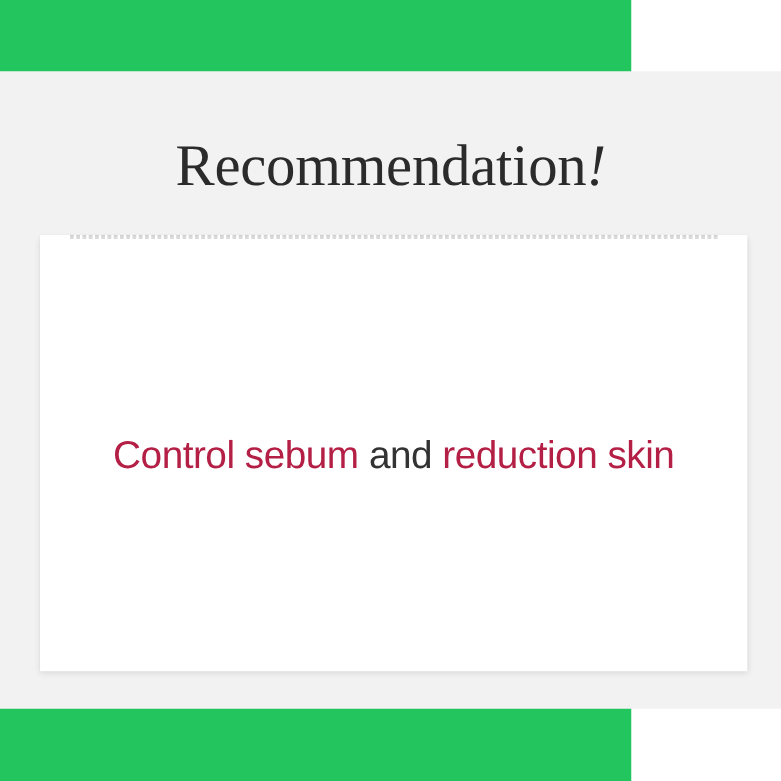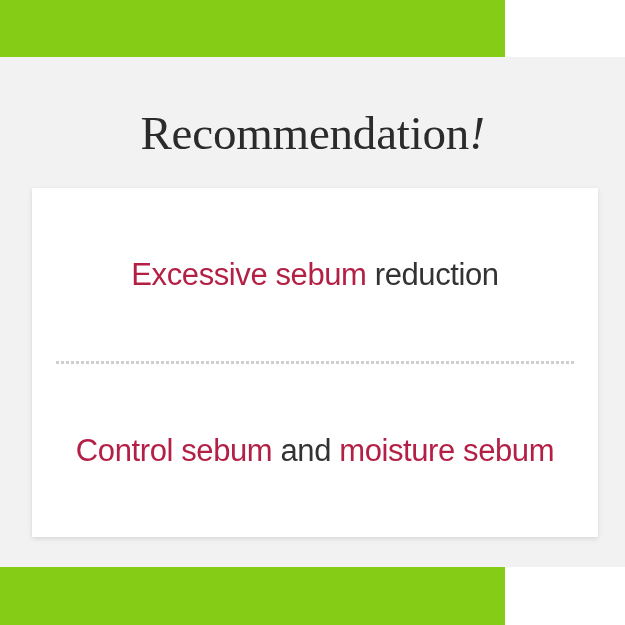--- a/index.html
+++ b/index.html
@@ -12,21 +12,21 @@
     height: 625px;
     background: #ffffff;
     font-family: "Liberation Sans", sans-serif;
     overflow: hidden;
   }
 
   #stage {
     position: relative;
     width: 505px;
     height: 625px;
-    background: #84cc16;
+    background: #22c55e;
   }
 
   
   .page-band {
     position: absolute;
     left: 0;
     top: 57px;
     width: 625px;
     height: 510px;
     background: #f2f2f2;
@@ -97,24 +97,21 @@
 <div id="stage">
 
   <div class="page-band"></div>
 
   <div class="page-title">
     <span>Recommendation</span><span class="bang">!</span>
   </div>
 
   <div class="rec-card">
 
-  <div class="rec-row">
-        <div class="line"><span class="seg-accent">Excessive sebum</span><span class="seg-neutral"> reduction</span></div>
-      </div>
       <div class="divider"></div>
       <div class="divider"></div>
       <div class="divider"></div>
       <div class="rec-row">
-        <div class="line"><span class="seg-accent">Control sebum</span><span class="seg-neutral"> and </span><span class="seg-accent">moisture sebum</span></div>
+        <div class="line"><span class="seg-accent">Control sebum</span><span class="seg-neutral"> and </span><span class="seg-accent">reduction skin</span></div>
       </div>
     </div>
 
 </div>
 
 </body></html>

